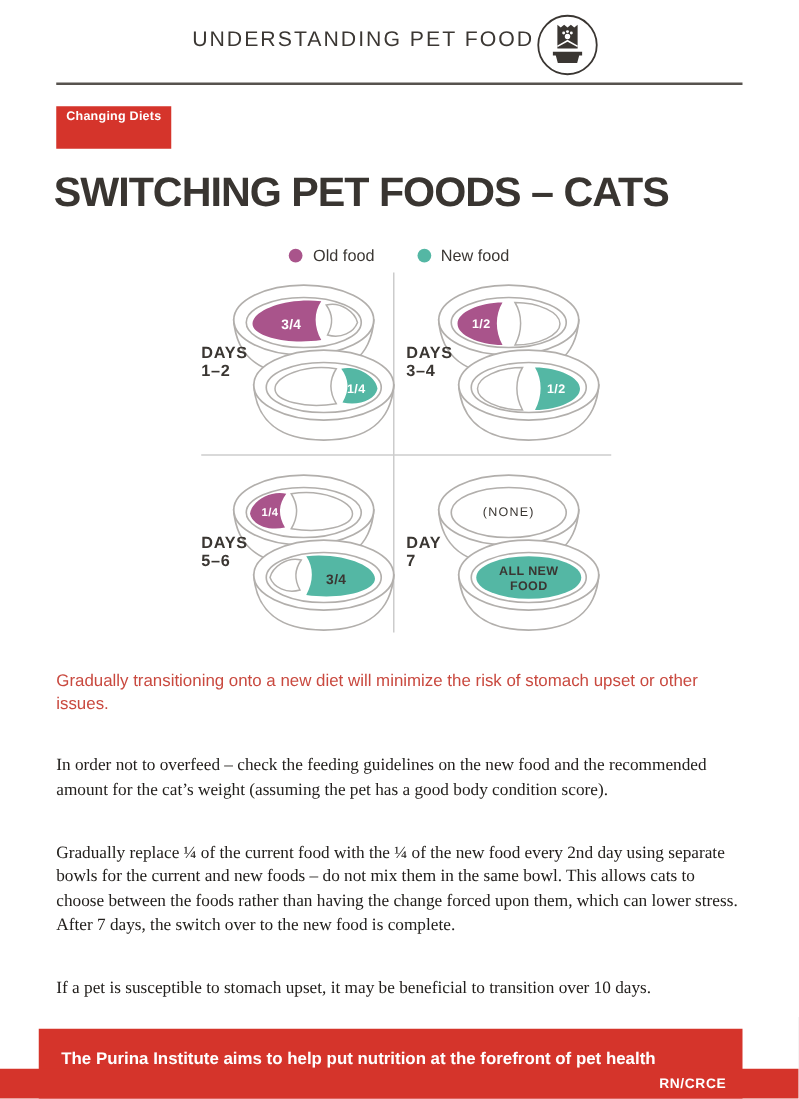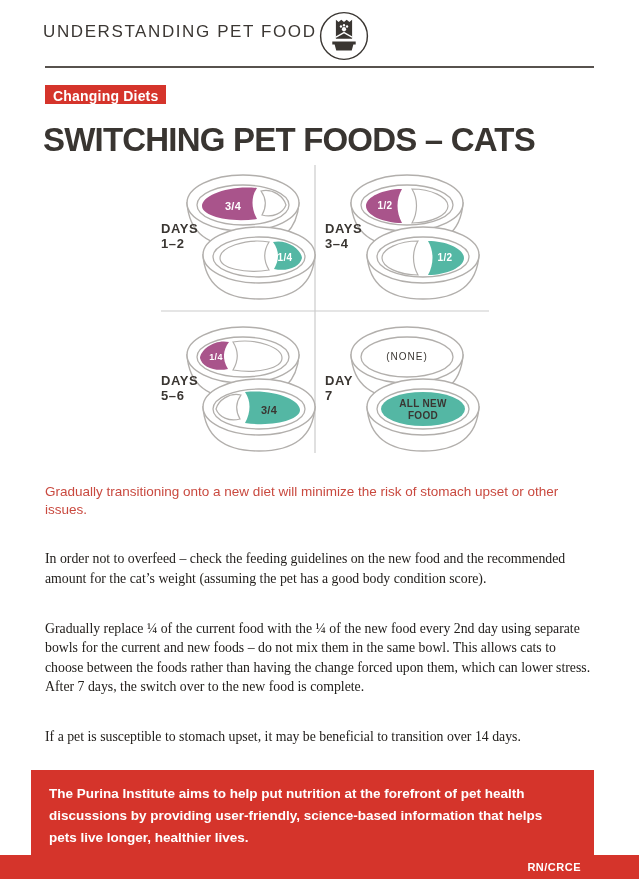--- a/index.html
+++ b/index.html
@@ -2,27 +2,27 @@
 <html style="--red: #d5342b; --red-text: #c9493f;"><head>
 <meta charset="utf-8">
 <style>
   * { margin:0; padding:0; box-sizing:border-box; }
   html,body { background:#e8e8e8; }
   .page {
     width:639px; height:879px; background:#ffffff; position:relative;
     font-family:"Liberation Sans", sans-serif; overflow:hidden;
     margin:0 auto;
   }
-  .header { display:flex; justify-content:flex-start; align-items:flex-start; padding:6px 45px 0 43px; }
+  .header { display:flex; justify-content:center; align-items:flex-start; padding:6px 45px 0 43px; }
   .header-title { font-size:17px; letter-spacing:1.6px; color:#3b3733; font-weight:500; margin-top:16px; }
   .header-icon { width:54px; height:54px; margin-top:3px; margin-right:2px; }
   .rule { margin:3px 45px 0 45px; border-top:2px solid #57524e; }
   .badge {
     display:inline-block; margin:17px 0 0 45px; background:var(--red,#d5342b);
-    color:#fff; font-size:14px; font-weight:bold; padding:3px 8px 0 8px; letter-spacing:0.2px;
+    color:#fff; font-size:10px; font-weight:bold; padding:3px 8px 20px 8px; letter-spacing:0.2px;
   }
   .main-title {
     margin:16px 0 0 43px; font-size:33px; font-weight:800; color:#393531;
     letter-spacing:-0.8px; white-space:nowrap;
   }
   .legend { display:flex; justify-content:center; align-items:center; gap:34px; margin-top:24px; font-size:13px; color:#3b3733; }
   .legend-item { display:flex; align-items:center; }
   .dot { width:11px; height:11px; border-radius:50%; display:inline-block; margin-right:8px; }
   .diagram svg { display:block; margin:4px 0 0 155px; }
   .lead { margin:20px 45px 0 45px; color:var(--red-text,#c9493f); font-size:13.5px; line-height:1.35; }
@@ -60,20 +60,30 @@
       </svg>
     </div>
   </div>
 
   <div class="rule"></div>
 
   <span class="badge">Changing Diets</span>
 
   <h1 class="main-title">SWITCHING PET FOODS – CATS</h1>
 
+  <div class="legend">
+    <span class="legend-item">
+      <span class="dot" style="background: rgb(169, 84, 139);"></span>
+      <span>Old food</span>
+    </span>
+    <span class="legend-item">
+      <span class="dot" style="background: rgb(84, 183, 164);"></span>
+      <span>New food</span>
+    </span>
+  </div>
 
   <div class="diagram">
     <svg id="diagram-svg" width="360" height="300" viewBox="0 0 360 300">
         <line x1="160" y1="2" x2="160" y2="290" stroke="#cccccc" stroke-width="1.2"></line>
         <line x1="6" y1="148" x2="334" y2="148" stroke="#cccccc" stroke-width="1.2"></line>
         <g>
           <g>
             <path d="M 32 40 C 34 68 52 84 88 84 C 124 84 142 68 144 40 Z" fill="#fff" stroke="#b2afac" stroke-width="1.4"></path>
             <ellipse cx="88" cy="40" rx="56" ry="28" fill="#fff" stroke="#b2afac" stroke-width="1.4"></ellipse>
             <ellipse cx="88" cy="42" rx="46" ry="20" fill="#fff" stroke="#b2afac" stroke-width="1.3"></ellipse>
@@ -162,21 +172,21 @@
           <text x="170" y="222" fill="#3a3632" font-size="13" font-weight="bold" letter-spacing="0.6" font-family="&quot;Liberation Sans&quot;, sans-serif"><tspan x="170" dy="0">DAY</tspan><tspan x="170" dy="15">7</tspan></text>
         </g>
       </svg>
   </div>
 
   <p class="lead">Gradually transitioning onto a new diet will minimize the risk of stomach upset or other issues.</p>
 
   <div class="body-text">
     <p>In order not to overfeed – check the feeding guidelines on the new food and the recommended amount for the cat’s weight (assuming the pet has a good body condition score).</p>
     <p>Gradually replace ¼ of the current food with the ¼ of the new food every 2nd day using separate bowls for the current and new foods – do not mix them in the same bowl. This allows cats to choose between the foods rather than having the change forced upon them, which can lower stress. After 7 days, the switch over to the new food is complete.</p>
-    <p>If a pet is susceptible to stomach upset, it may be beneficial to transition over 14 days.</p>
+    <p>If a pet is susceptible to stomach upset, it may be beneficial to transition over 10 days.</p>
   </div>
 
   <div class="callout">The Purina Institute aims to help put nutrition at the forefront of pet health discussions by providing user-friendly, science-based information that helps pets live longer, healthier lives.</div>
 
   
 
   <div class="bottom-bar">
     <span>RN/CRCE</span>
   </div>
 

